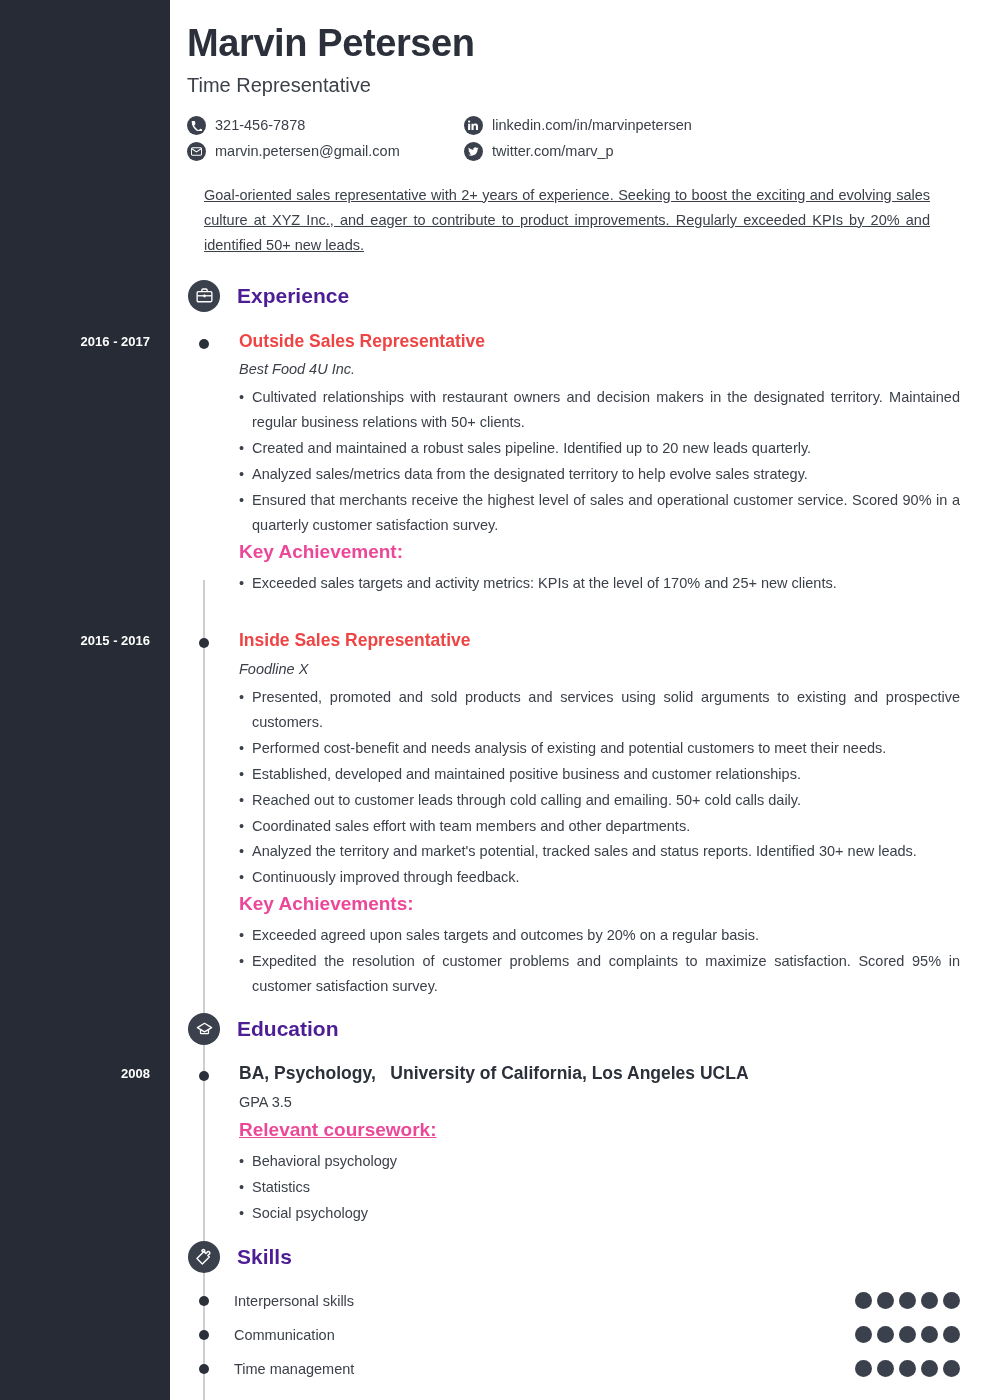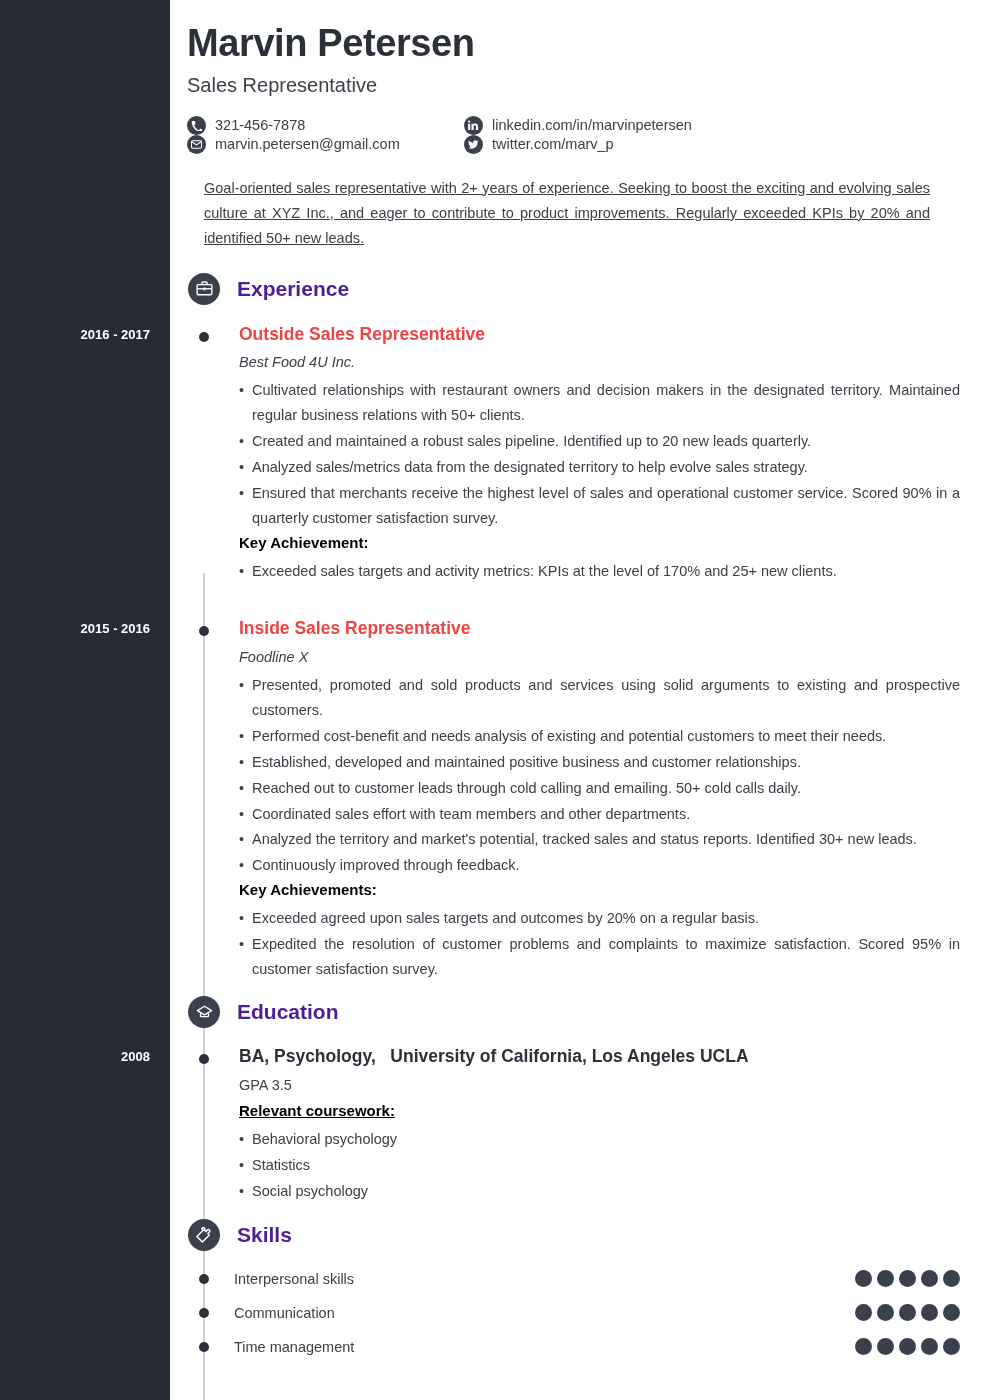--- a/index.html
+++ b/index.html
@@ -46,21 +46,21 @@
     font-size: 20px;
     color: #3b4049;
     margin-top: 8px;
     font-weight: normal;
   }
 
   #contact-grid {
     margin-top: 19px;
     display: grid;
     grid-template-columns: 277px auto;
-    row-gap: 0;
+    row-gap: 7px;
   }
 
   .contact-item {
     display: flex;
     align-items: center;
     font-size: 14.5px;
     color: #3b4049;
     line-height: 1;
   }
 
@@ -182,23 +182,23 @@
     position: absolute;
     left: 0;
     top: 0;
     color: #3b4049;
   }
   ul.bullets li:last-child { text-align: left; }
   ul.bullets li.justified { text-align: justify; }
   ul.bullets li.flush { text-align: left; }
 
   .achv-label {
-    font-size: 15px;
-    font-weight: bold;
-    color: #000000;
+    font-size: 19px;
+    font-weight: bold;
+    color: #ec4899;
     margin-top: 3px;
   }
 
   
   .edu-degree {
     font-size: 17.5px;
     font-weight: bold;
     color: #2b303a;
     white-space: pre;
   }
@@ -239,21 +239,21 @@
 </style>
 </head>
 <body>
 
 <div id="sidebar"></div>
 
 <div id="page">
 
   <div id="header">
     <h1 id="name">Marvin Petersen</h1>
-    <div id="job-title">Sales Representative</div>
+    <div id="job-title">Time Representative</div>
 
     <div id="contact-grid">
 
       <div class="contact-item">
         <span class="contact-icon">
           <svg width="11" height="11" viewBox="0 0 24 24" fill="#ffffff">
             <path d="M6.6 10.8c1.9 3.7 4.9 6.7 8.6 8.6l2.9-2.9c.4-.4.9-.5 1.3-.3 1.5.5 3 .8 4.6.8.7 0 1.3.6 1.3 1.3V23c0 .7-.6 1.3-1.3 1.3C10.7 24.3 0 13.6 0 .3 0-.4.6-1 1.3-1h4.7C6.7-1 7.3-.4 7.3.3c0 1.6.3 3.1.8 4.6.2.4.1.9-.3 1.3l-3.2 4.6z" transform="translate(1.5 3)"></path>
           </svg>
         </span>
         <span>321-456-7878</span>

